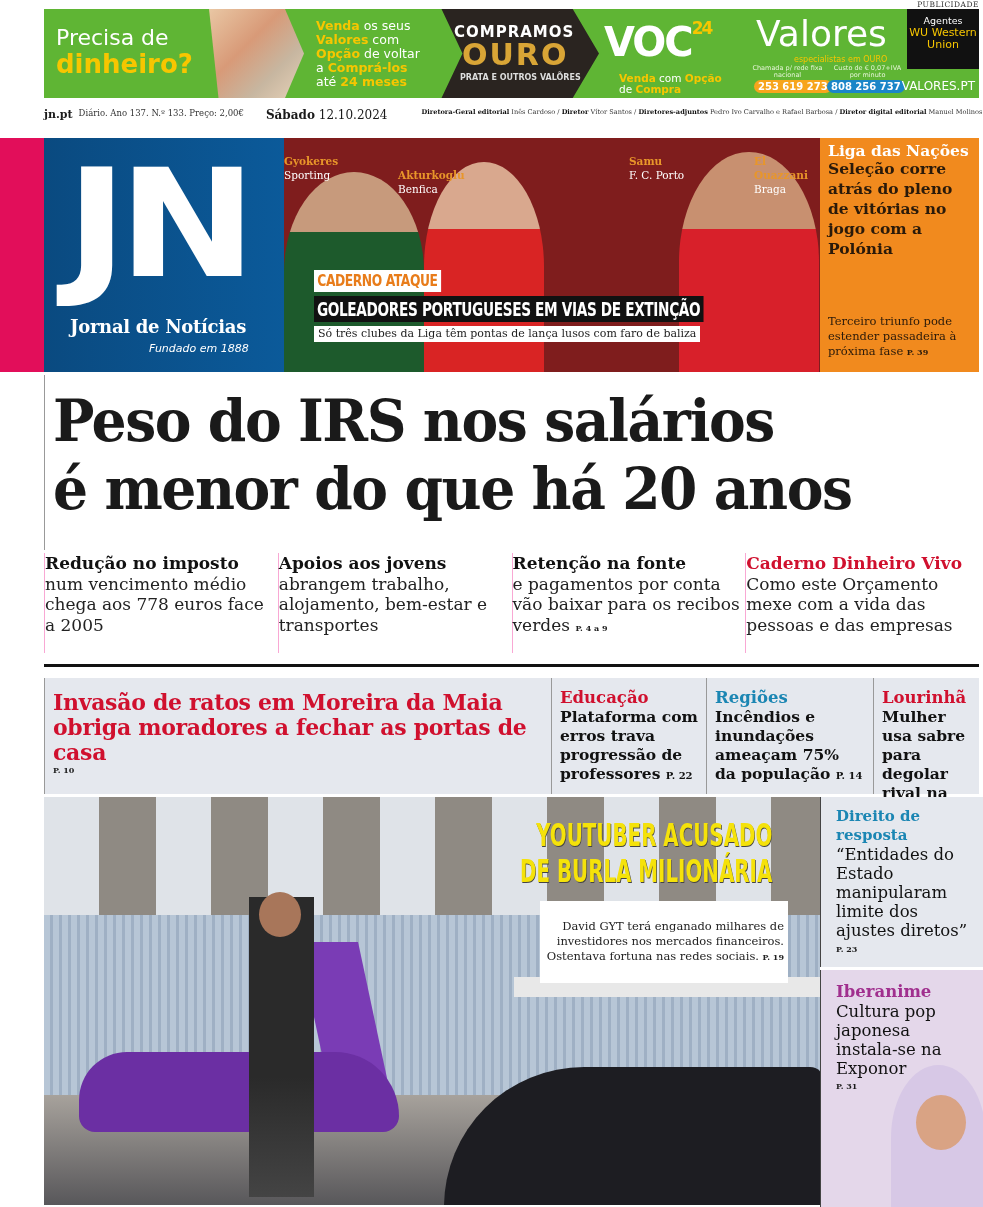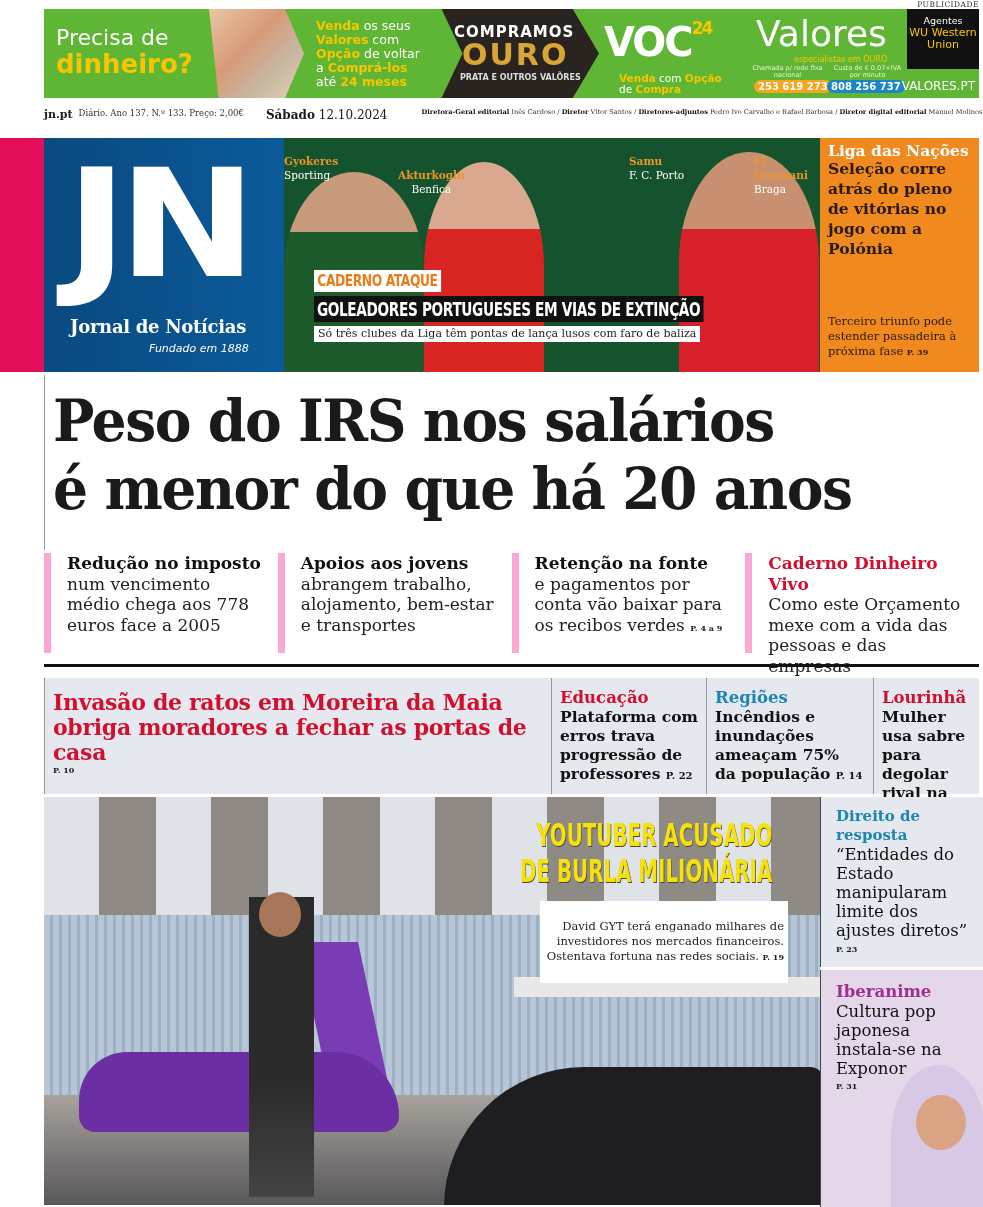--- a/index.html
+++ b/index.html
@@ -36,39 +36,39 @@
 #infoline .staff{font-size:6.6px;margin-left:34px;color:#333}
 #infoline .staff b{color:#111}
 
 #pinkstrip{left:0;top:138px;width:44px;height:234px;background:#e20e5a}
 
 #logo{left:44px;top:138px;width:240px;height:234px;background:linear-gradient(90deg,#0a4a80,#0b5a9a)}
 #logo .jn{position:absolute;left:22px;top:6px;color:#fff;font-family:"DejaVu Sans",sans-serif;font-weight:bold;font-size:150px;letter-spacing:-8px;line-height:160px;transform:scaleX(1.1);transform-origin:left}
 #logo .name{position:absolute;left:26px;top:178px;color:#fff;font-size:18px;font-weight:bold;font-family:"DejaVu Serif",serif;letter-spacing:-0.3px}
 #logo .fund{position:absolute;left:105px;top:204px;color:#fff;font-style:italic;font-size:11px;font-family:"DejaVu Sans",sans-serif}
 
-#sports{left:284px;top:138px;width:536px;height:234px;background:#14532d;overflow:hidden}
+#sports{left:284px;top:138px;width:536px;height:234px;background:#7f1d1d;overflow:hidden}
 .player{position:absolute;bottom:0;border-radius:50% 50% 0 0}
 .pl-name{position:absolute;font-size:10.5px;line-height:14px;color:#e8962a;font-family:"DejaVu Serif",serif}
 .pl-name span{display:block;color:#fff}
 #sports .kicker{position:absolute;left:30px;top:132px;background:#fff;color:#e87c1a;font-family:"DejaVu Sans",sans-serif;font-weight:bold;font-size:15px;padding:0 4px;line-height:22px;transform:scaleX(.82);transform-origin:left;letter-spacing:-.5px}
 #sports .headline{position:absolute;left:30px;top:158px;background:#111;color:#fff;font-family:"DejaVu Sans",sans-serif;font-weight:bold;font-size:19px;padding:0 4px;line-height:26px;transform:scaleX(.72);transform-origin:left;white-space:nowrap;letter-spacing:-.5px}
 #sports .sub{position:absolute;left:30px;top:188px;background:#fff;color:#222;font-size:11px;padding:0 4px;line-height:16px;white-space:nowrap}
 
 #nations{left:820px;top:138px;width:159px;height:234px;background:#f18a1e;padding:4px 8px}
 #nations .kick{color:#fff;font-weight:bold;font-size:15.5px;line-height:17px}
 #nations .head{color:#2a1a0a;font-weight:bold;font-size:15.5px;line-height:20px}
 #nations .sub{position:absolute;left:8px;top:176px;color:#2a1a0a;font-size:11.5px;line-height:15px;width:150px}
 #nations .sub b{font-size:8px}
 
 #mainhead{left:44px;top:375px;width:940px;height:175px;border-left:1px solid #999;padding-left:8px}
 #mainhead .h{font-family:"DejaVu Serif",serif;font-weight:bold;font-size:58px;line-height:68px;letter-spacing:-1.5px;transform:scaleX(.95);transform-origin:left;white-space:nowrap;margin-top:12px}
 
 #cols{left:44px;top:553px;width:935px;height:100px;display:flex}
-#cols .col{flex:1;padding:0 16px;border-left:7px solid #f9a8d4;font-size:17px;line-height:20.5px;color:#222}
+#cols .col{flex:1;padding:0 0;border-left:1px solid #f9a8d4;font-size:17px;line-height:20.5px;color:#222}
 #cols .col .t{font-weight:bold;color:#111}
 #cols .col .t.red{color:#d0102e}
 #cols .col .pg{font-size:8px;font-weight:bold}
 #rule{left:44px;top:664px;width:935px;height:3px;background:#111}
 
 #strip{left:44px;top:678px;width:935px;height:116px;background:#e5e8ee;display:flex}
 #strip .rats{width:508px;padding:12px 8px;border-left:1px solid #999;border-right:1px solid #999}
 #strip .rats .h{color:#d0102e;font-weight:bold;font-size:22px;line-height:25px;letter-spacing:-.3px}
 #strip .rats .pg{font-size:8px;font-weight:bold}
 #strip .brief{padding:10px 8px;border-right:1px solid #999;font-size:15.5px;line-height:19px;font-weight:bold;color:#111}
@@ -160,21 +160,21 @@
   <div class="name">Jornal de Notícias</div>
   <div class="fund">Fundado em 1888</div>
 </div>
 
 <div id="sports" class="abs">
   <div class="player" style="left:0;width:140px;height:200px;background:linear-gradient(#c79a7c 0 30%,#1d5a2c 30%)"></div>
   <div class="player" style="left:140px;width:120px;height:210px;background:linear-gradient(#d9a88e 0 32%,#d92424 32%)"></div>
   <div class="player" style="left:245px;width:165px;height:215px;background:linear-gradient(#5a3826 0 35%,repeating-linear-gradient(90deg,#1c50a5 0 14px,#fff 14px 26px) 35%)"></div>
   <div class="player" style="left:395px;width:140px;height:220px;background:linear-gradient(#c89070 0 35%,#d8202a 35%)"></div>
   <div class="pl-name" style="left:0;top:16px"><b>Gyokeres</b><span>Sporting</span></div>
-  <div class="pl-name" style="left:114px;top:30px;text-align:center"><b>Akturkoglu</b><span>Benfica</span></div>
+  <div class="pl-name" style="left:114px;top:30px;text-align:left"><b>Akturkoglu</b><span>Benfica</span></div>
   <div class="pl-name" style="left:345px;top:16px"><b>Samu</b><span>F. C. Porto</span></div>
   <div class="pl-name" style="left:470px;top:16px;width:60px"><b>El Ouazzani</b><span>Braga</span></div>
   <div class="kicker">CADERNO ATAQUE</div>
   <div class="headline">GOLEADORES PORTUGUESES EM VIAS DE EXTINÇÃO</div>
   <div class="sub">Só três clubes da Liga têm pontas de lança lusos com faro de baliza</div>
 </div>
 
 <div id="nations" class="abs">
   <div class="kick">Liga das Nações</div>
   <div class="head">Seleção corre atrás do pleno de vitórias no jogo com a Polónia</div>

